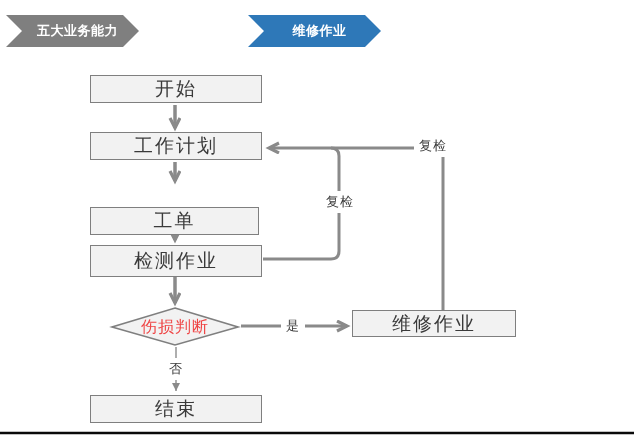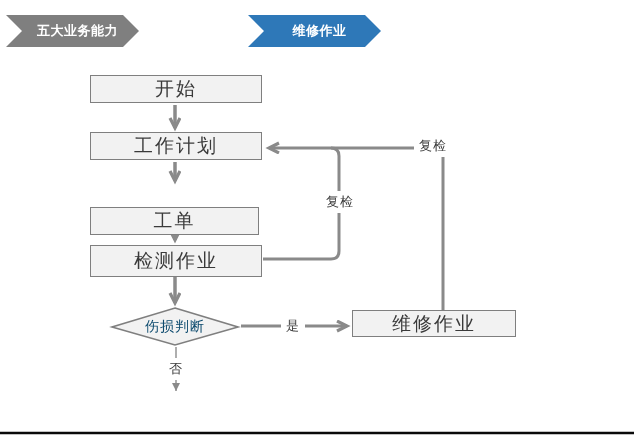--- a/index.html
+++ b/index.html
@@ -26,21 +26,21 @@
   }
   .n-start   { left:90px;  top:75px;  width:172px; height:28px; }
   .n-plan    { left:90px;  top:132px; width:172px; height:28px; }
   .n-order   { left:90px;  top:169px; width:169px; height:28px;margin-top:38px; }
   .n-inspect { left:90px;  top:245px; width:172px; height:32px; }
   .n-end     { left:90px;  top:395px; width:172px; height:28px; }
   .n-repair  { left:352px; top:310px; width:164px; height:27px; }
   
   .dlabel {
     position:absolute; left:175px; top:327px; transform:translate(-50%,-50%);
-    font-size:14px; letter-spacing:1px; color:#0c4a6e; white-space:nowrap;
+    font-size:16px; letter-spacing:1px; color:#ef4444; white-space:nowrap;
   }
   
   .elabel {
     position:absolute; transform:translate(-50%,-50%); background:#ffffff;
     padding:2px 5px; font-size:13px; letter-spacing:1px; color:#3A3A3A; white-space:nowrap;
   }
   .el-recheck-outer { left:433px; top:146px; }
   .el-recheck-inner { left:340px; top:202px; }
   .el-yes           { left:293px; top:326px; }
   .el-no            { left:176px; top:369px; }
@@ -84,20 +84,21 @@
     <polygon points="175,308 238,327 175,345 112,327" fill="#F2F2F2" stroke="#7F7F7F" stroke-width="1.6"></polygon>
 
     <line x1="0" y1="433" x2="634" y2="433" stroke="#0A0A0A" stroke-width="2.4"></line>
   </svg>
 
   <div class="node n-start">开始</div>
   <div class="node n-plan">工作计划</div>
   <div class="node n-order">工单</div>
   <div class="node n-inspect">检测作业</div>
   <div class="node n-repair">维修作业</div>
+  <div class="node n-end">结束</div>
   <div class="dlabel">伤损判断</div>
 
   <div class="elabel el-recheck-outer">复检</div>
   <div class="elabel el-recheck-inner">复检</div>
   <div class="elabel el-yes">是</div>
   <div class="elabel el-no">否</div>
 
 </div>
 
 </body></html>

